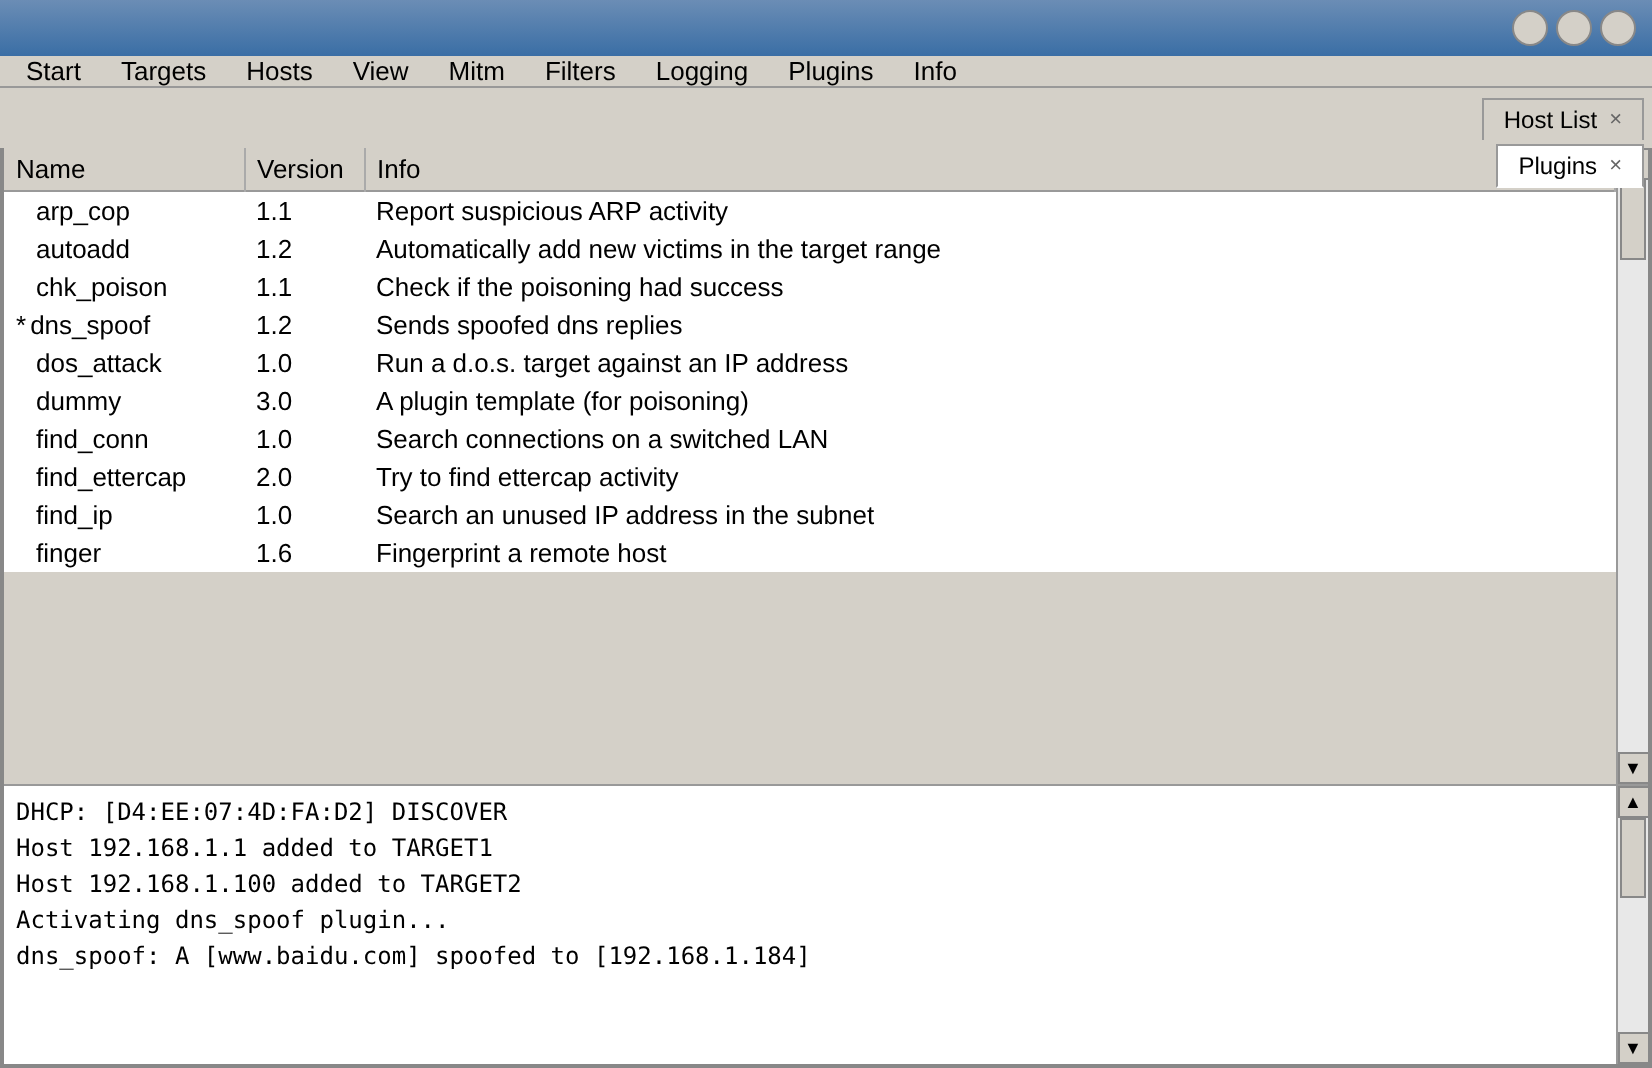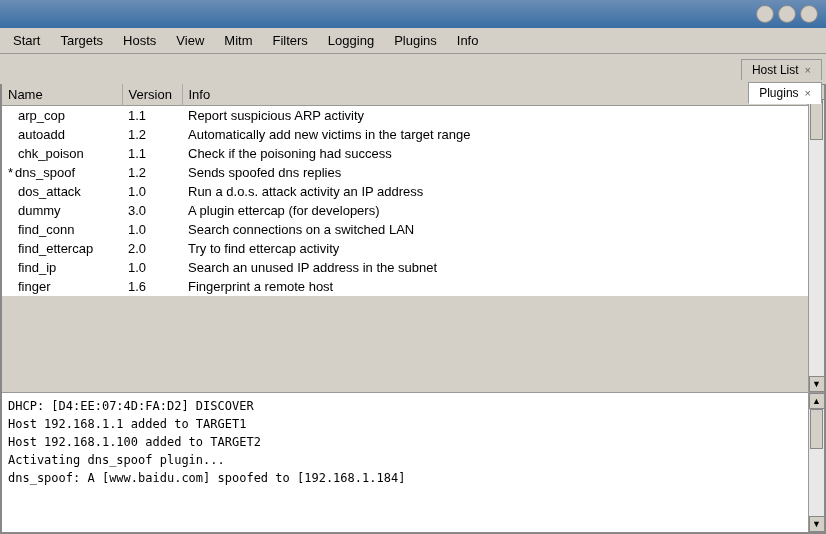--- a/index.html
+++ b/index.html
@@ -44,21 +44,21 @@
       align-items: center;
       justify-content: center;
       font-size: 10px;
       cursor: pointer;
       color: #333;
     }
 
     
     .menubar {
       background: #d4d0c8;
-      height: 26px;
+      height: 16px;
       display: flex;
       align-items: center;
       padding: 0 4px;
       border-bottom: 1px solid #999;
       gap: 2px;
     }
     .menu-item {
       padding: 3px 8px;
       cursor: pointer;
       font-size: 13px;
@@ -282,26 +282,26 @@
               <td class="col-info">Check if the poisoning had success</td>
             </tr>
             <tr>
               <td class="col-name"><span style="margin-right:2px;">*</span><span>dns_spoof</span></td>
               <td class="col-version">1.2</td>
               <td class="col-info">Sends spoofed dns replies</td>
             </tr>
             <tr>
               <td class="col-name"><span style="margin-left:10px;">dos_attack</span></td>
               <td class="col-version">1.0</td>
-              <td class="col-info">Run a d.o.s. attack activity an IP address</td>
+              <td class="col-info">Run a d.o.s. target against an IP address</td>
             </tr>
             <tr>
               <td class="col-name"><span style="margin-left:10px;">dummy</span></td>
               <td class="col-version">3.0</td>
-              <td class="col-info">A plugin ettercap (for developers)</td>
+              <td class="col-info">A plugin template (for poisoning)</td>
             </tr>
             <tr>
               <td class="col-name"><span style="margin-left:10px;">find_conn</span></td>
               <td class="col-version">1.0</td>
               <td class="col-info">Search connections on a switched LAN</td>
             </tr>
             <tr>
               <td class="col-name"><span style="margin-left:10px;">find_ettercap</span></td>
               <td class="col-version">2.0</td>
               <td class="col-info">Try to find ettercap activity</td>

